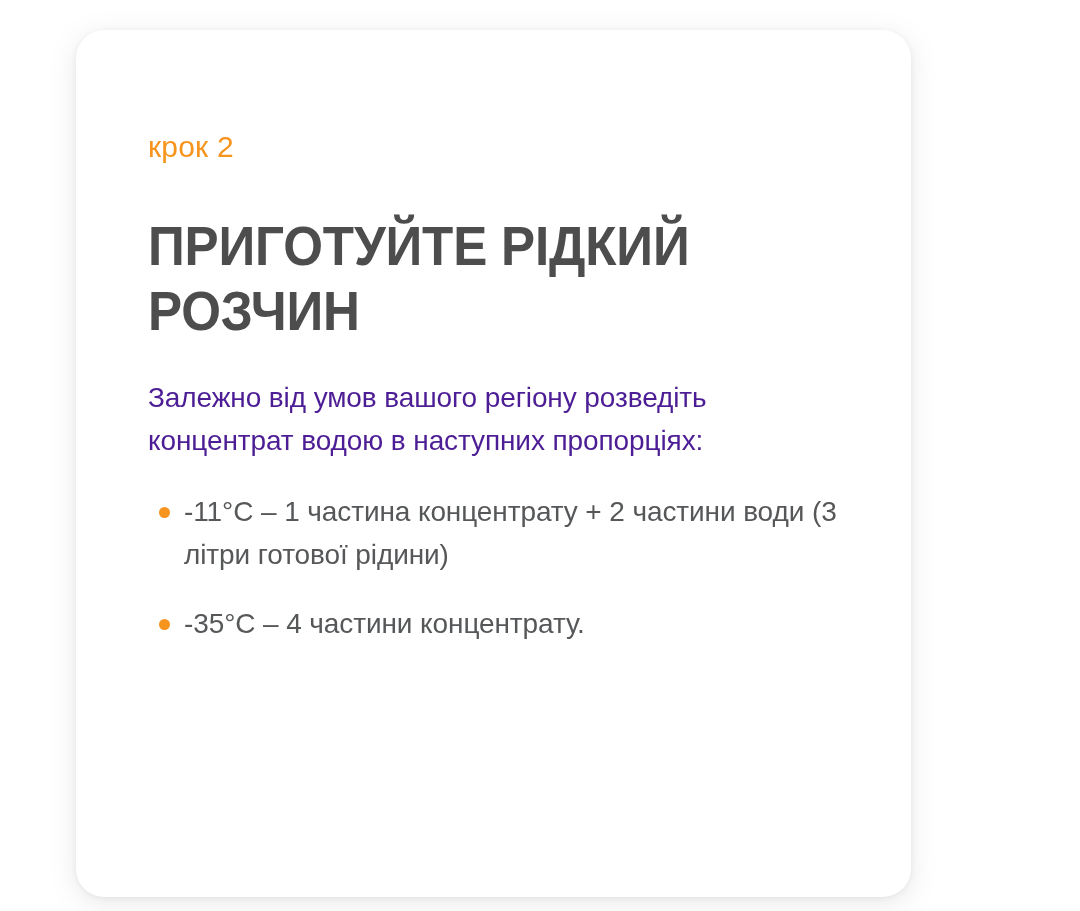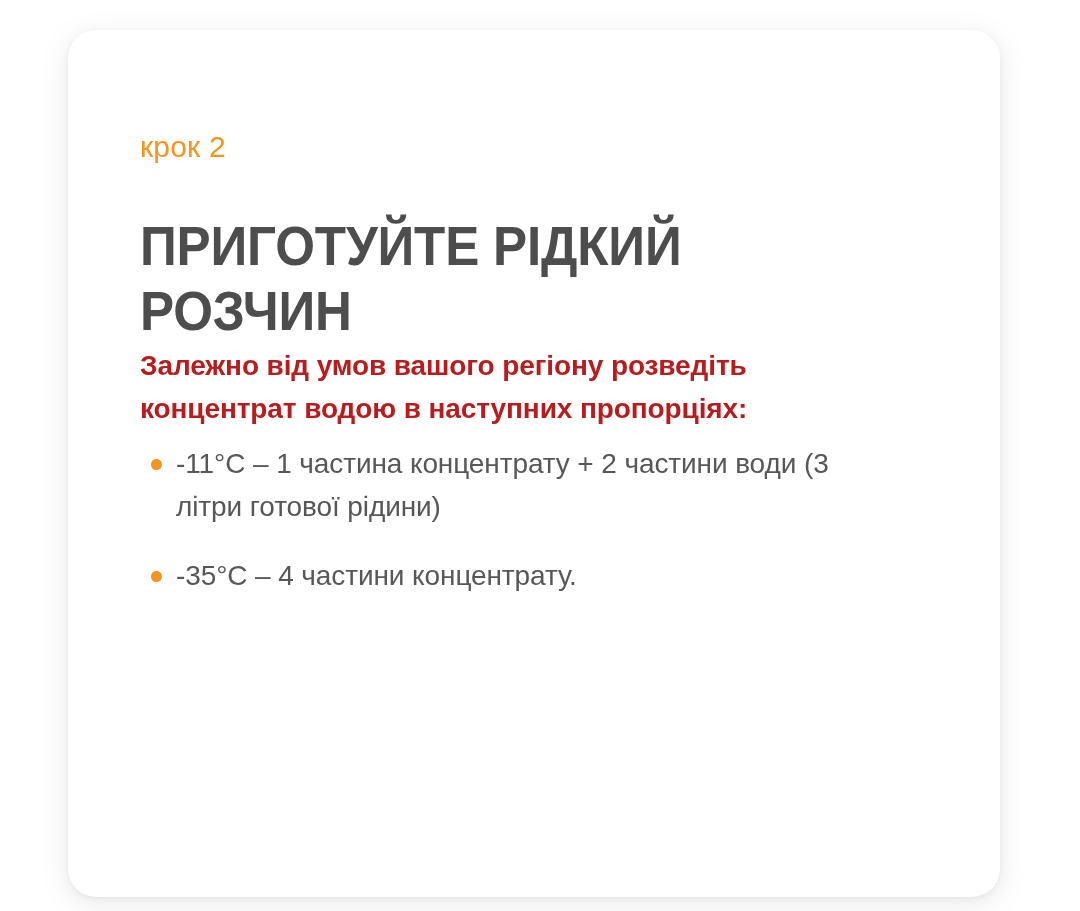--- a/index.html
+++ b/index.html
@@ -14,23 +14,23 @@
 
   #page {
     position: relative;
     width: 1080px;
     height: 911px;
     background: #ffffff;
   }
 
   #step-card {
     position: absolute;
-    left: 68px;
+    left: 76px;
     top: 30px;
-    width: 932px;
+    width: 835px;
     height: 867px;
     background: #ffffff;
     border-radius: 28px;
     box-shadow: 0 6px 26px rgba(120, 120, 130, 0.17),
                 0 1px 5px rgba(120, 120, 130, 0.10);
   }
 
   .card-inner {
     position: absolute;
     left: 72px;
@@ -54,30 +54,31 @@
     line-height: 65px;
     font-weight: 700;
     letter-spacing: -0.2px;
     text-transform: uppercase;
     max-width: 680px;
     transform: scaleX(0.93);
     transform-origin: left top;
   }
 
   .step-intro {
-    color: #b91c1c;
+    margin-top: 32px;
+    color: #4c1d95;
     font-size: 28px;
     line-height: 43px;
-    font-weight: 700;
+    font-weight: 400;
     max-width: 712px;
     letter-spacing: -0.1px;
   }
 
   .step-list {
-    margin-top: 12px;
+    margin-top: 28px;
     list-style: none;
     max-width: 730px;
   }
 
   .step-list li {
     position: relative;
     padding-left: 36px;
     margin-bottom: 26px;
     color: #555759;
     font-size: 28px;

